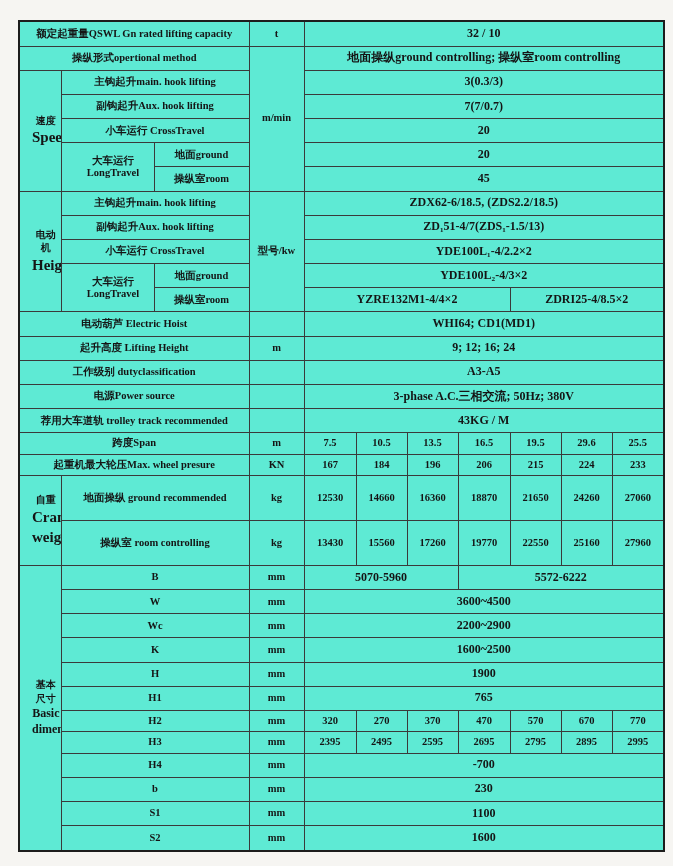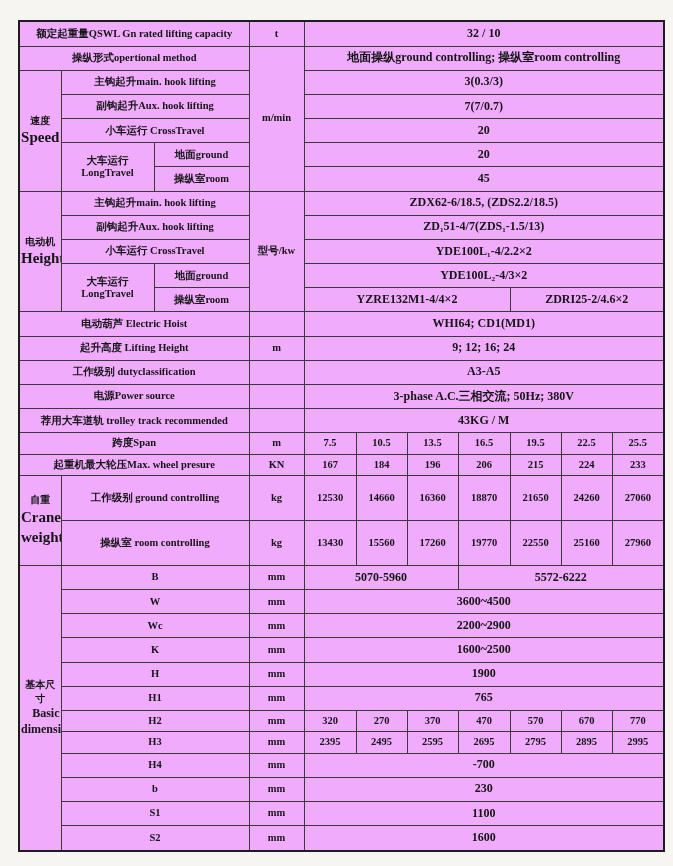--- a/index.html
+++ b/index.html
@@ -8,38 +8,38 @@
     background:#f6f5f2;
     font-family:"Liberation Serif","DejaVu Serif",serif;
     color:#151515;
     -webkit-font-smoothing:antialiased;
   }
   .page{position:absolute;inset:0;}
   table.spec{
     position:absolute;left:18px;top:20px;
     width:645px;height:832px;
     border-collapse:collapse;table-layout:fixed;
-    background:#f0abfc;
+    background:#5eead4;
     border:2px solid #1d1d1d;
   }
   td{
     border:1px solid #3a3a3a;
     text-align:center;vertical-align:middle;
     padding:0 2px;overflow:hidden;
     font-weight:bold;
     line-height:1.15;
   }
   td.lab{font-size:10.5px;}
   td.unit{font-size:10.5px;}
   td.val{font-size:12px;}
   td.num{font-size:10.5px;}
   td.grp{font-size:10px;line-height:1.35;padding:0 1px;}
   td.grp .en{font-size:15px;}
   td.grp.dims .en{font-size:12px;text-align:right;}
-  td .l2{display:block;}
+  td .l2{display:block;padding-left:11px;}
 </style>
 </head>
 <body>
 
 <div class="page">
 <table class="spec">
 <colgroup>
   <col style="width:42px">
         <col style="width:93px">
         <col style="width:95px">
@@ -116,21 +116,21 @@
   <td class="lab" rowspan="2">
     <span class="l2">大车运行</span>
     <span class="l2">LongTravel</span>
   </td>
   <td class="lab">地面ground</td>
   <td class="val" colspan="7">YDE100L₂-4/3×2</td>
 </tr>
 <tr>
   <td class="lab">操纵室room</td>
   <td class="val" colspan="4">YZRE132M1-4/4×2</td>
-  <td class="val" colspan="3">ZDRI25-2/4.6×2</td>
+  <td class="val" colspan="3">ZDRI25-4/8.5×2</td>
 </tr>
 
 <tr>
   <td class="lab" colspan="3">电动葫芦 Electric Hoist</td>
   <td class="unit"></td>
   <td class="val" colspan="7">WHI64; CD1(MD1)</td>
 </tr>
 <tr>
   <td class="lab" colspan="3">起升高度 Lifting Height</td>
   <td class="unit">m</td>
@@ -153,42 +153,42 @@
 </tr>
 
 <tr>
   <td class="lab" colspan="3">跨度Span</td>
   <td class="unit">m</td>
   <td class="num">7.5</td>
   <td class="num">10.5</td>
   <td class="num">13.5</td>
   <td class="num">16.5</td>
   <td class="num">19.5</td>
-  <td class="num">22.5</td>
+  <td class="num">29.6</td>
   <td class="num">25.5</td>
 </tr>
 <tr>
   <td class="lab" colspan="3">起重机最大轮压Max. wheel presure</td>
   <td class="unit">KN</td>
   <td class="num">167</td>
   <td class="num">184</td>
   <td class="num">196</td>
   <td class="num">206</td>
   <td class="num">215</td>
   <td class="num">224</td>
   <td class="num">233</td>
 </tr>
 
 <tr>
   <td class="grp" rowspan="2">
     <span class="l2">自重</span>
     <span class="l2 en">Crane</span>
     <span class="l2 en">weight</span>
   </td>
-  <td class="lab" colspan="2">工作级别 ground controlling</td>
+  <td class="lab" colspan="2">地面操纵 ground recommended</td>
   <td class="unit">kg</td>
   <td class="num">12530</td>
   <td class="num">14660</td>
   <td class="num">16360</td>
   <td class="num">18870</td>
   <td class="num">21650</td>
   <td class="num">24260</td>
   <td class="num">27060</td>
 </tr>
 <tr>

